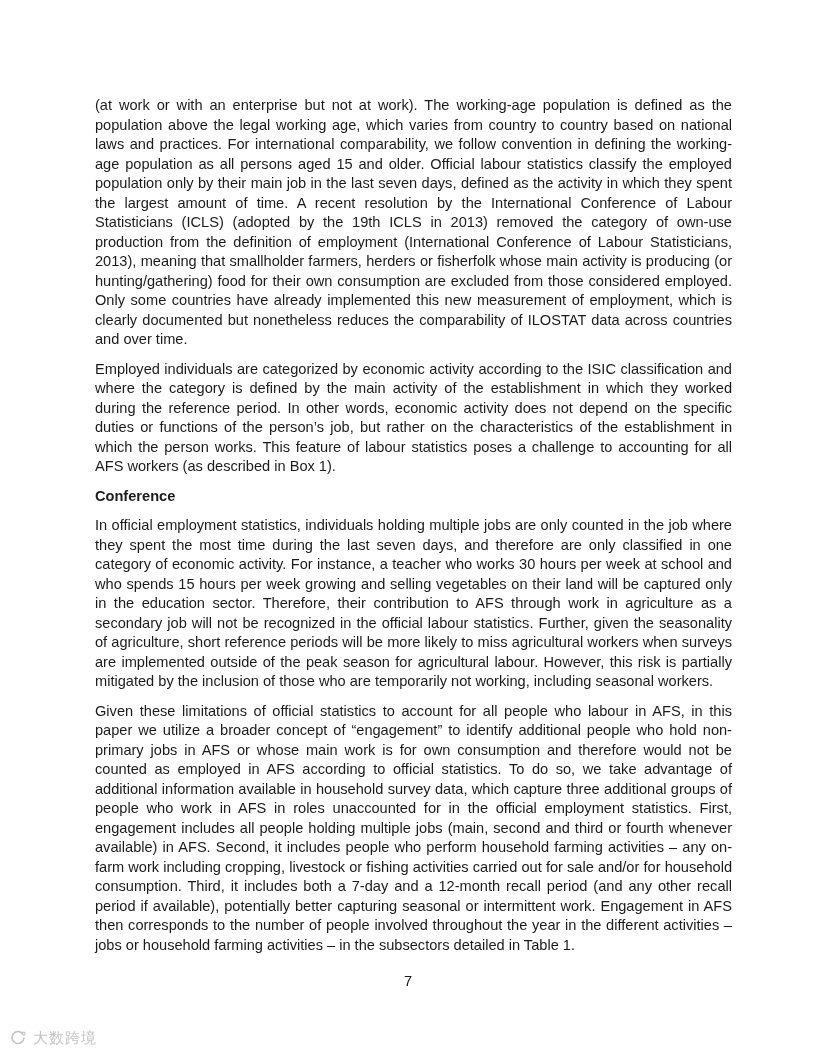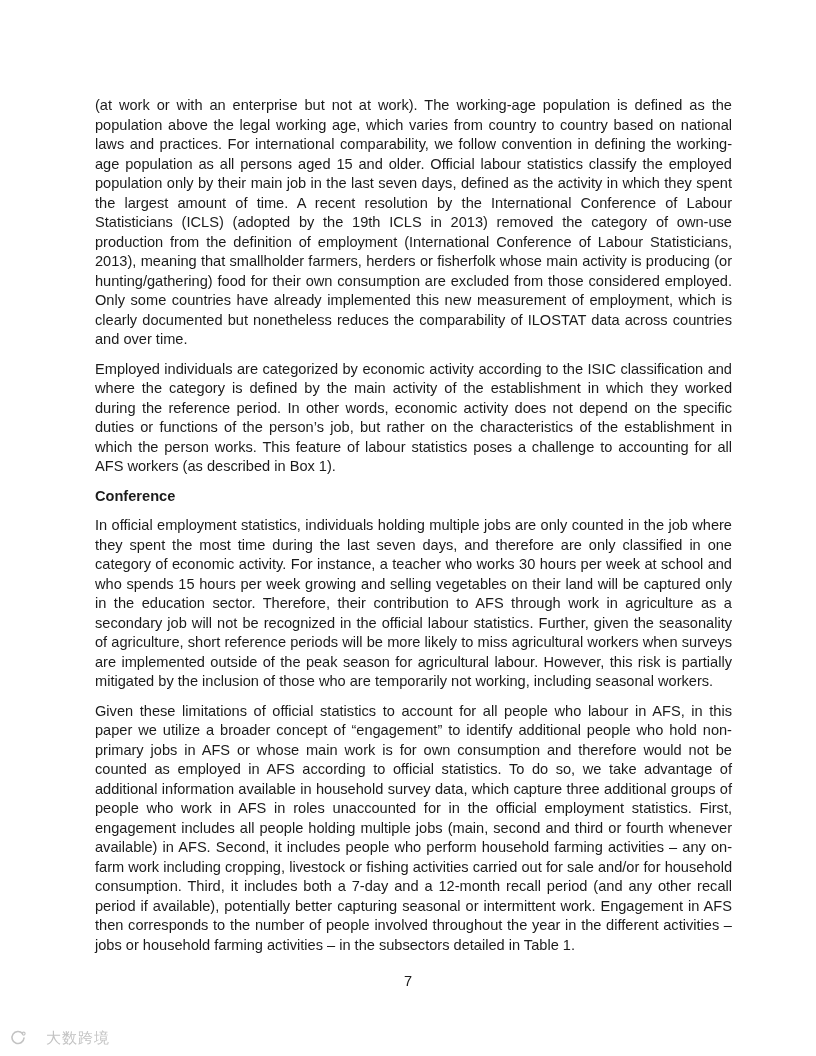--- a/index.html
+++ b/index.html
@@ -43,21 +43,21 @@
     text-align: center;
     font-size: 14.6px;
     color: #1b1b1b;
   }
   .watermark {
     position: absolute;
     left: 8px;
     top: 1028px;
     display: flex;
     align-items: center;
-    gap: 18px;
+    gap: 5px;
     color: #c3c3c3;
     font-size: 15px;
     letter-spacing: 1px;
     user-select: none;
   }
   .wm-icon {
     display: inline-flex;
     align-items: center;
     justify-content: center;
     width: 20px;

